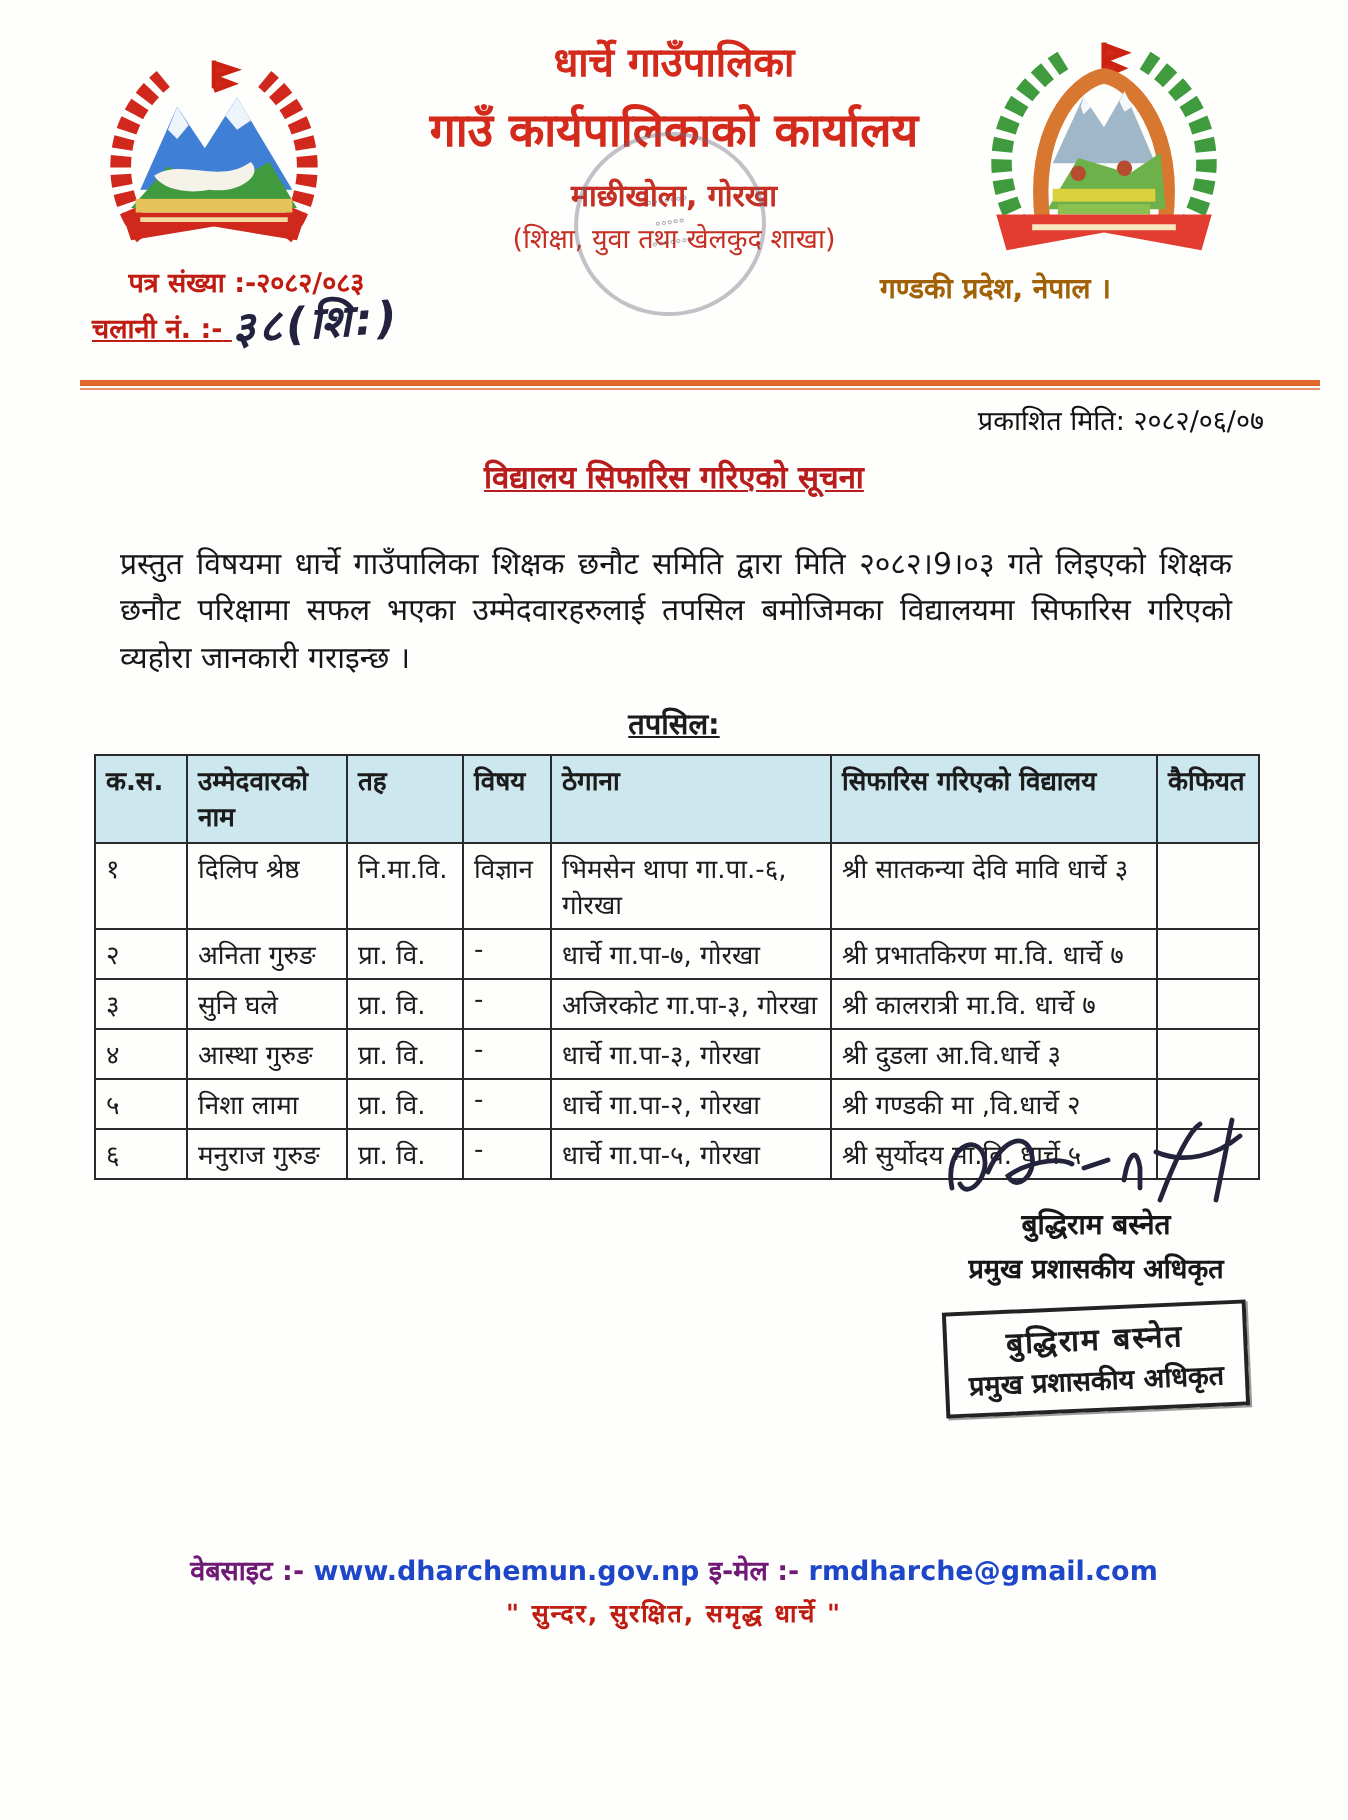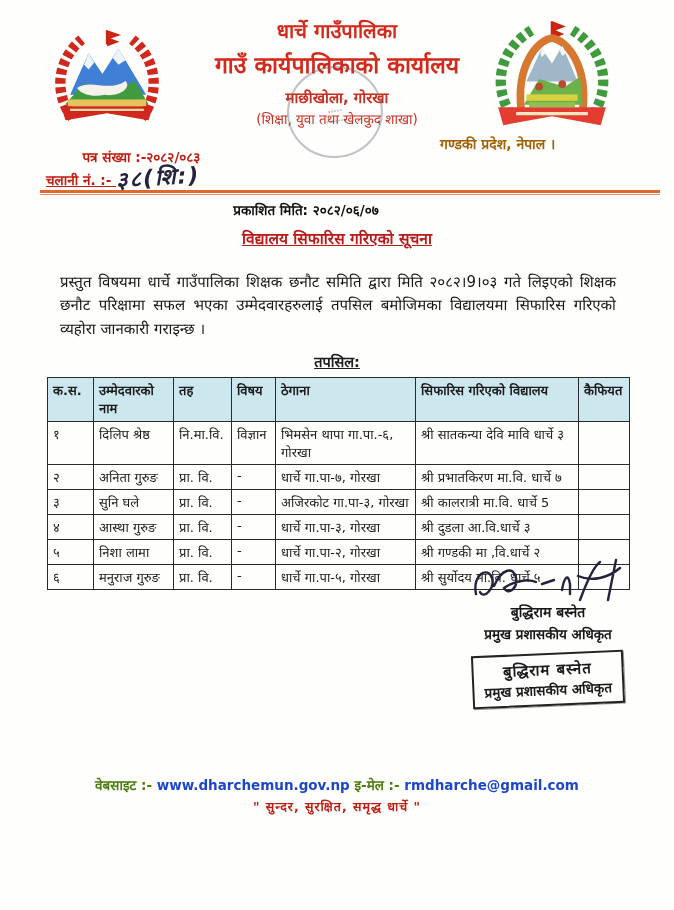--- a/index.html
+++ b/index.html
@@ -20,32 +20,32 @@
   .t-dept   { color:#c62f23; font-weight:normal; font-size:13.5px; margin-top:3px; }
   .ghost-stamp {
     position:absolute; left:287px; top:66px; width:96px; height:92px;
     border:2px solid rgba(110,100,120,.40); border-radius:50%;
     color:rgba(100,92,110,.55); font-size:7px; line-height:1.5;
     display:flex; flex-direction:column; align-items:center; justify-content:center;
     transform:rotate(-8deg); pointer-events:none;
   }
   
   .meta { position:relative; height:58px; margin-top:4px; }
-  .meta-left { position:absolute; left:46px; top:16px; text-align:right; }
+  .meta-left { position:absolute; left:46px; top:1px; text-align:center; }
   .lbl-red { color:#c01d12; font-weight:bold; font-size:13.5px; line-height:1.45; }
   .chalani-line { text-decoration:underline; }
   .handwrite {
     display:inline-block; color:#23233f; font-size:22px; font-style:italic;
     font-weight:bold; transform:rotate(-4deg); letter-spacing:2px; line-height:.9;
   }
   .meta-right { position:absolute; left:440px; top:2px; color:#a16207; font-weight:bold; font-size:14px; }
   .rule {
     margin:0 14px 0 40px; border-top:3px solid #e06a2e; border-bottom:1px solid #e8926b; height:5px;
   }
-  .pub { text-align:center; margin-right:62px; margin-top:6px; font-weight:bold; font-size:13.5px; color:#111; }
+  .pub { text-align:right; margin-right:42px; margin-top:6px; font-weight:normal; font-size:13.5px; color:#111; }
   
   .subject { text-align:center; margin-top:8px; font-weight:bold; font-size:15.5px;
              text-decoration:underline; color:#b91c1c; }
   .body-par { margin:22px 58px 0 60px; font-size:15px; line-height:1.55; text-align:justify; color:#161616; }
   .tapasil { text-align:center; margin-top:10px; font-weight:bold; font-size:14.5px; text-decoration:underline; }
   
   table.rec { border-collapse:collapse; margin:6px 0 0 47px; width:582px; table-layout:fixed; }
   table.rec th, table.rec td {
     border:1.6px solid #2a2a2a; font-size:13px; padding:3px 5px; vertical-align:top; text-align:left;
     overflow:hidden;
@@ -62,21 +62,21 @@
   .stamp-box {
     display:inline-block; margin-top:10px; padding:4px 10px 5px;
     border:2.4px solid #232323; transform:rotate(-2.5deg);
     box-shadow:1px 1px 0 rgba(40,40,40,.45);
   }
   .stamp-line1 { font-weight:bold; font-size:15px; color:#1b1b1b; letter-spacing:1px; }
   .stamp-line2 { font-weight:bold; font-size:13.5px; color:#1b1b1b; margin-top:2px; }
   
   .footer { position:absolute; top:776px; left:0; width:100%; text-align:center; }
   .f-line1 { font-size:13.5px; font-weight:bold; }
-  .f-red  { color:#4d7c0f; }
+  .f-red  { color:#701a75; }
   .f-blue { color:#1d46c8; }
   .f-motto { margin-top:4px; color:#c01d12; font-weight:bold; font-size:12.5px; letter-spacing:1px; }
 </style>
 </head>
 <body>
 
 <div class="page">
 
   <div class="hdr">
 
@@ -194,21 +194,21 @@
           <td>धार्चे गा.पा-७, गोरखा</td>
           <td>श्री प्रभातकिरण मा.वि. धार्चे ७</td>
           <td></td>
         </tr>
         <tr>
           <td>३</td>
           <td>सुनि घले</td>
           <td>प्रा. वि.</td>
           <td>-</td>
           <td>अजिरकोट गा.पा-३, गोरखा</td>
-          <td>श्री कालरात्री मा.वि. धार्चे 5</td>
+          <td>श्री कालरात्री मा.वि. धार्चे ७</td>
           <td></td>
         </tr>
         <tr>
           <td>४</td>
           <td>आस्था गुरुङ</td>
           <td>प्रा. वि.</td>
           <td>-</td>
           <td>धार्चे गा.पा-३, गोरखा</td>
           <td>श्री दुडला आ.वि.धार्चे ३</td>
           <td></td>

